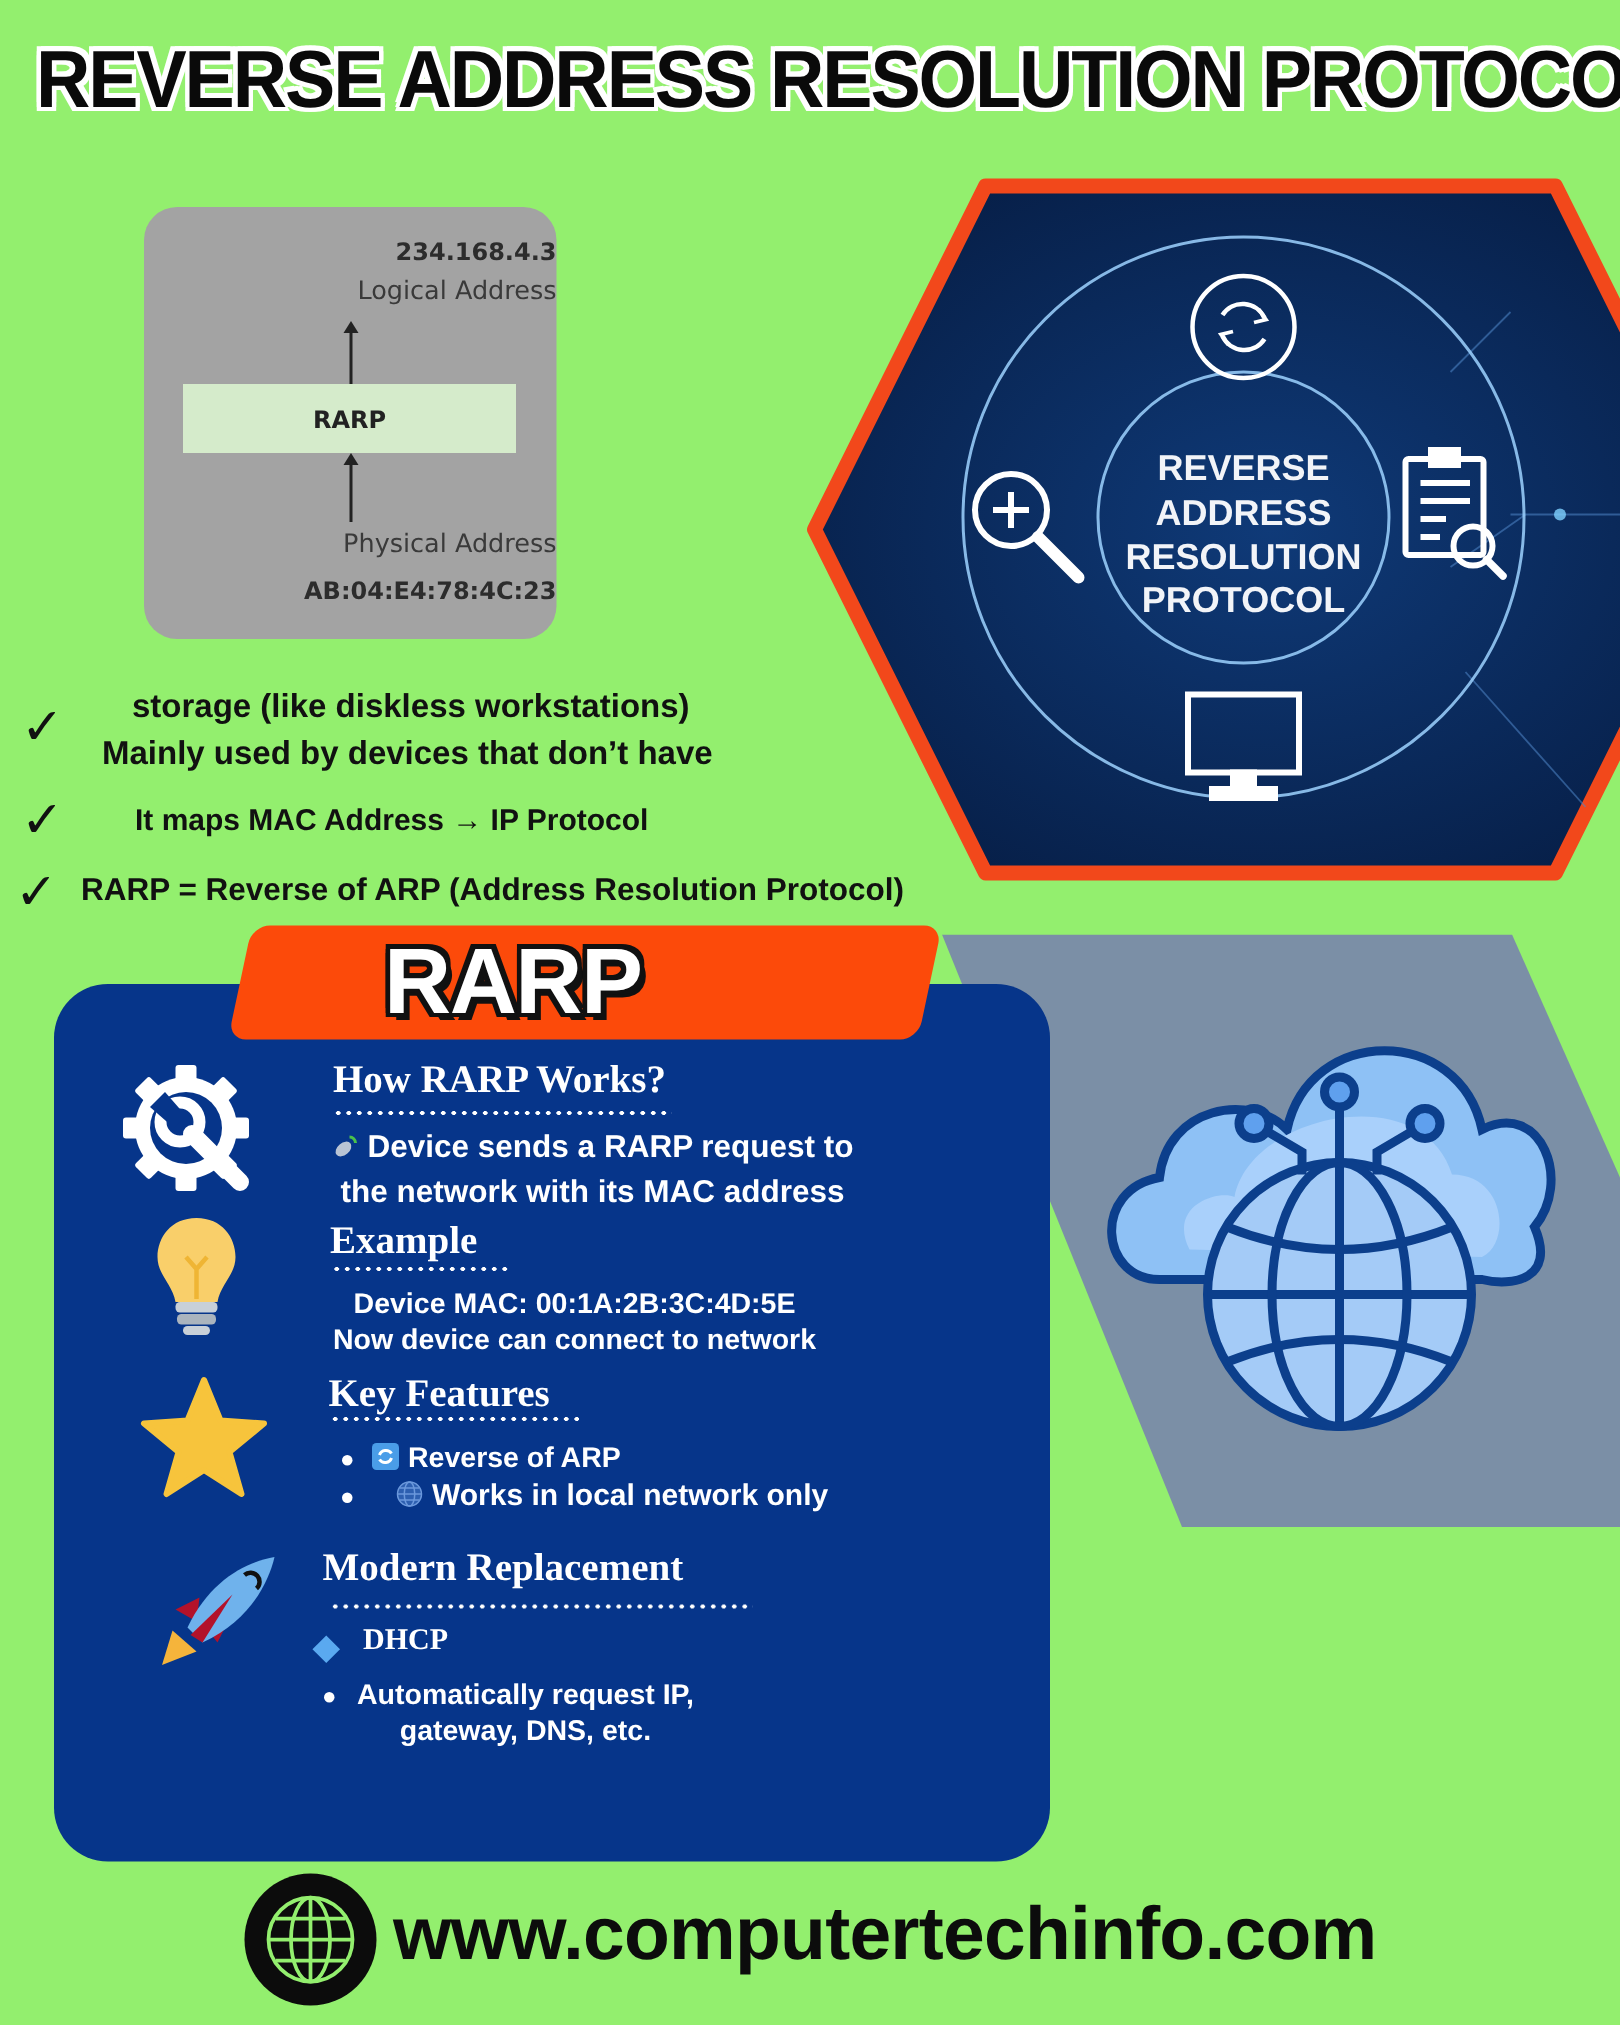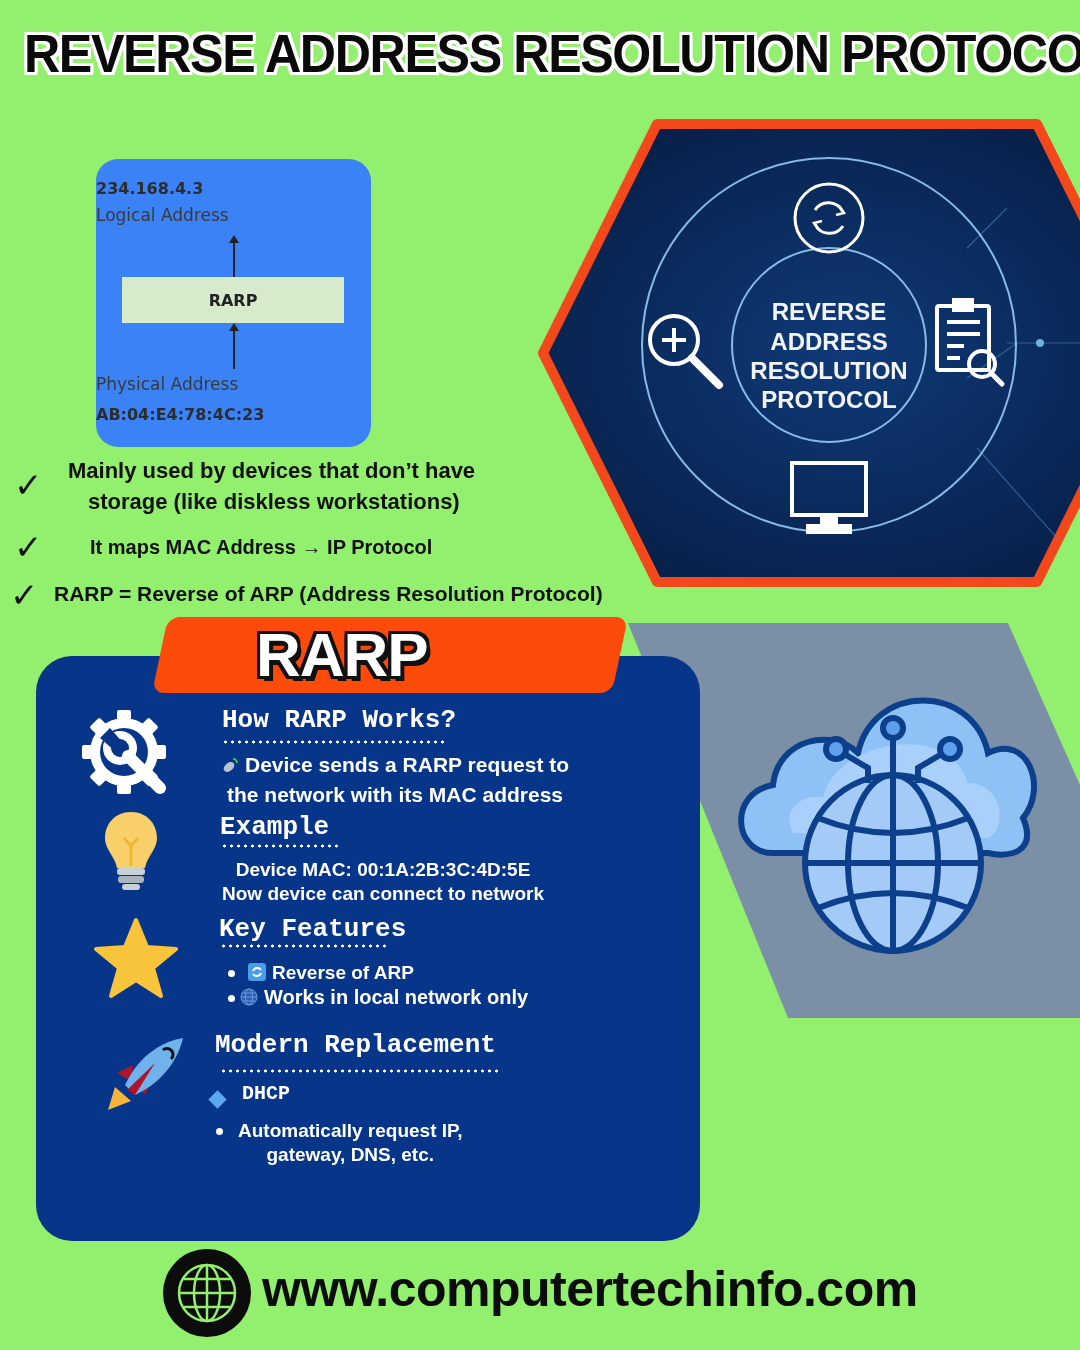--- a/index.html
+++ b/index.html
@@ -23,25 +23,24 @@
     transform: scaleX(0.93);
     transform-origin: left top;
     text-shadow:
       -3px -3px 0 #fff, 3px -3px 0 #fff, -3px 3px 0 #fff, 3px 3px 0 #fff,
       0 -3px 0 #fff, 0 3px 0 #fff, -3px 0 0 #fff, 3px 0 0 #fff;
   }
 
   
   .diagram-card {
     left: 96px; top: 138px; width: 275px; height: 288px;
-    background: #3b82f6;
+    background: #a3a3a3;
     border-radius: 22px;
-    text-align: left;
+    text-align: right;
     color: #2c2c2c;
-    margin-top: 21px;
   }
   .diag-ip { position: absolute; left: 0; right: 0; top: 20px; font-weight: 700; font-size: 16px; }
   .diag-logical { position: absolute; left: 0; right: 0; top: 46px; font-size: 17px; color: #3a3a3a; }
   .diag-arrow {
     position: absolute; left: 137px; width: 2px; background: #222;
   }
   .diag-arrow::before {
     content: ""; position: absolute; left: -4px; top: -2px;
     border-left: 5px solid transparent; border-right: 5px solid transparent;
     border-bottom: 8px solid #222;
@@ -96,21 +95,21 @@
     font-family: "Liberation Sans", sans-serif;
     font-weight: 700; font-size: 62px; color: #fff;
     letter-spacing: -1px;
     text-shadow:
       -3px -3px 0 #111, 3px -3px 0 #111, -3px 3px 0 #111, 3px 3px 0 #111,
       0 -3px 0 #111, 0 3px 0 #111, -3px 0 0 #111, 3px 0 0 #111, 4px 5px 0 #111;
   }
 
   .sec-head {
     position: absolute;
-    font-family: Liberation Mono, monospace;
+    font-family: Liberation Serif, serif;
     font-weight: 700; font-size: 26px; color: #fff;
   }
   .dots {
     position: absolute; height: 4px;
     background-image: radial-gradient(circle, #fff 1.4px, transparent 1.6px);
     background-size: 7px 4px;
     background-repeat: repeat-x;
   }
   .body-txt {
     position: absolute;
@@ -209,22 +208,22 @@
       <text x="292" y="232">ADDRESS</text>
       <text x="292" y="261">RESOLUTION</text>
       <text x="292" y="290">PROTOCOL</text>
     </g>
   </svg>
 </div>
 
 <div class="abs bullet-list">
   <span class="check" style="left:4px; top:10px;">✓</span>
   <div class="bullet" style="left:58px; top:0;">
+    <div style="padding-left:20px;">storage (like diskless workstations)</div>
     <div>Mainly used by devices that don’t have</div>
-    <div style="padding-left:20px;">storage (like diskless workstations)</div>
   </div>
   <span class="check" style="left:4px; top:72px;">✓</span>
   <div class="bullet" style="left:80px; top:77px; font-size:20px;">It maps MAC Address → IP Protocol</div>
   <span class="check" style="left:0; top:120px;">✓</span>
   <div class="bullet" style="left:44px; top:123px; font-size:21px;">RARP = Reverse of ARP (Address Resolution Protocol)</div>
 </div>
 
 <div class="abs gray-para">
   <svg viewBox="0 0 460 395" width="460" height="395">
     <path d="M0 0 L380 0 L460 180 L460 395 L160 395 Z" fill="#7b8fa6"></path>
@@ -303,21 +302,21 @@
 <div class="sec-head" style="left:219px; top:914px;">Key Features</div>
 <div class="dots abs" style="left:220px; top:944px; width:166px;"></div>
 <div class="li-dot" style="left:228px; top:970px;"></div>
 <div class="body-txt" style="left:248px; top:962px; font-size:19px;">
   <span class="mini-icon"><svg width="18" height="18" viewBox="0 0 18 18">
         <rect width="18" height="18" rx="3" fill="#4a9de8"></rect>
         <path d="M5 8 A4.5 4.5 0 0 1 13 7 M13 10 A4.5 4.5 0 0 1 5 11" stroke="#fff" stroke-width="2" fill="none"></path>
       </svg></span><span>Reverse of ARP</span>
 </div>
 <div class="li-dot" style="left:228px; top:995px;"></div>
-<div class="body-txt" style="left:240px; top:986px; font-size:20px;">
+<div class="body-txt" style="left:264px; top:986px; font-size:20px;">
   <span class="mini-icon"><svg width="18" height="18" viewBox="0 0 18 18">
         <circle cx="9" cy="9" r="8" fill="#2d5fb0" stroke="#6b98dc"></circle>
         <ellipse cx="9" cy="9" rx="3.5" ry="8" fill="none" stroke="#6b98dc"></ellipse>
         <path d="M1 9 H17 M2.5 5 H15.5 M2.5 13 H15.5" stroke="#6b98dc"></path>
       </svg></span><span>Works in local network only</span>
 </div>
 
 <svg class="abs" style="left:105px; top:1035px;" width="84" height="78" viewBox="0 0 84 78">
   <path d="M12 38 L28 30 L26 46 Z" fill="#b3122a"></path>
   <path d="M40 60 L48 44 L32 50 Z" fill="#b3122a"></path>

